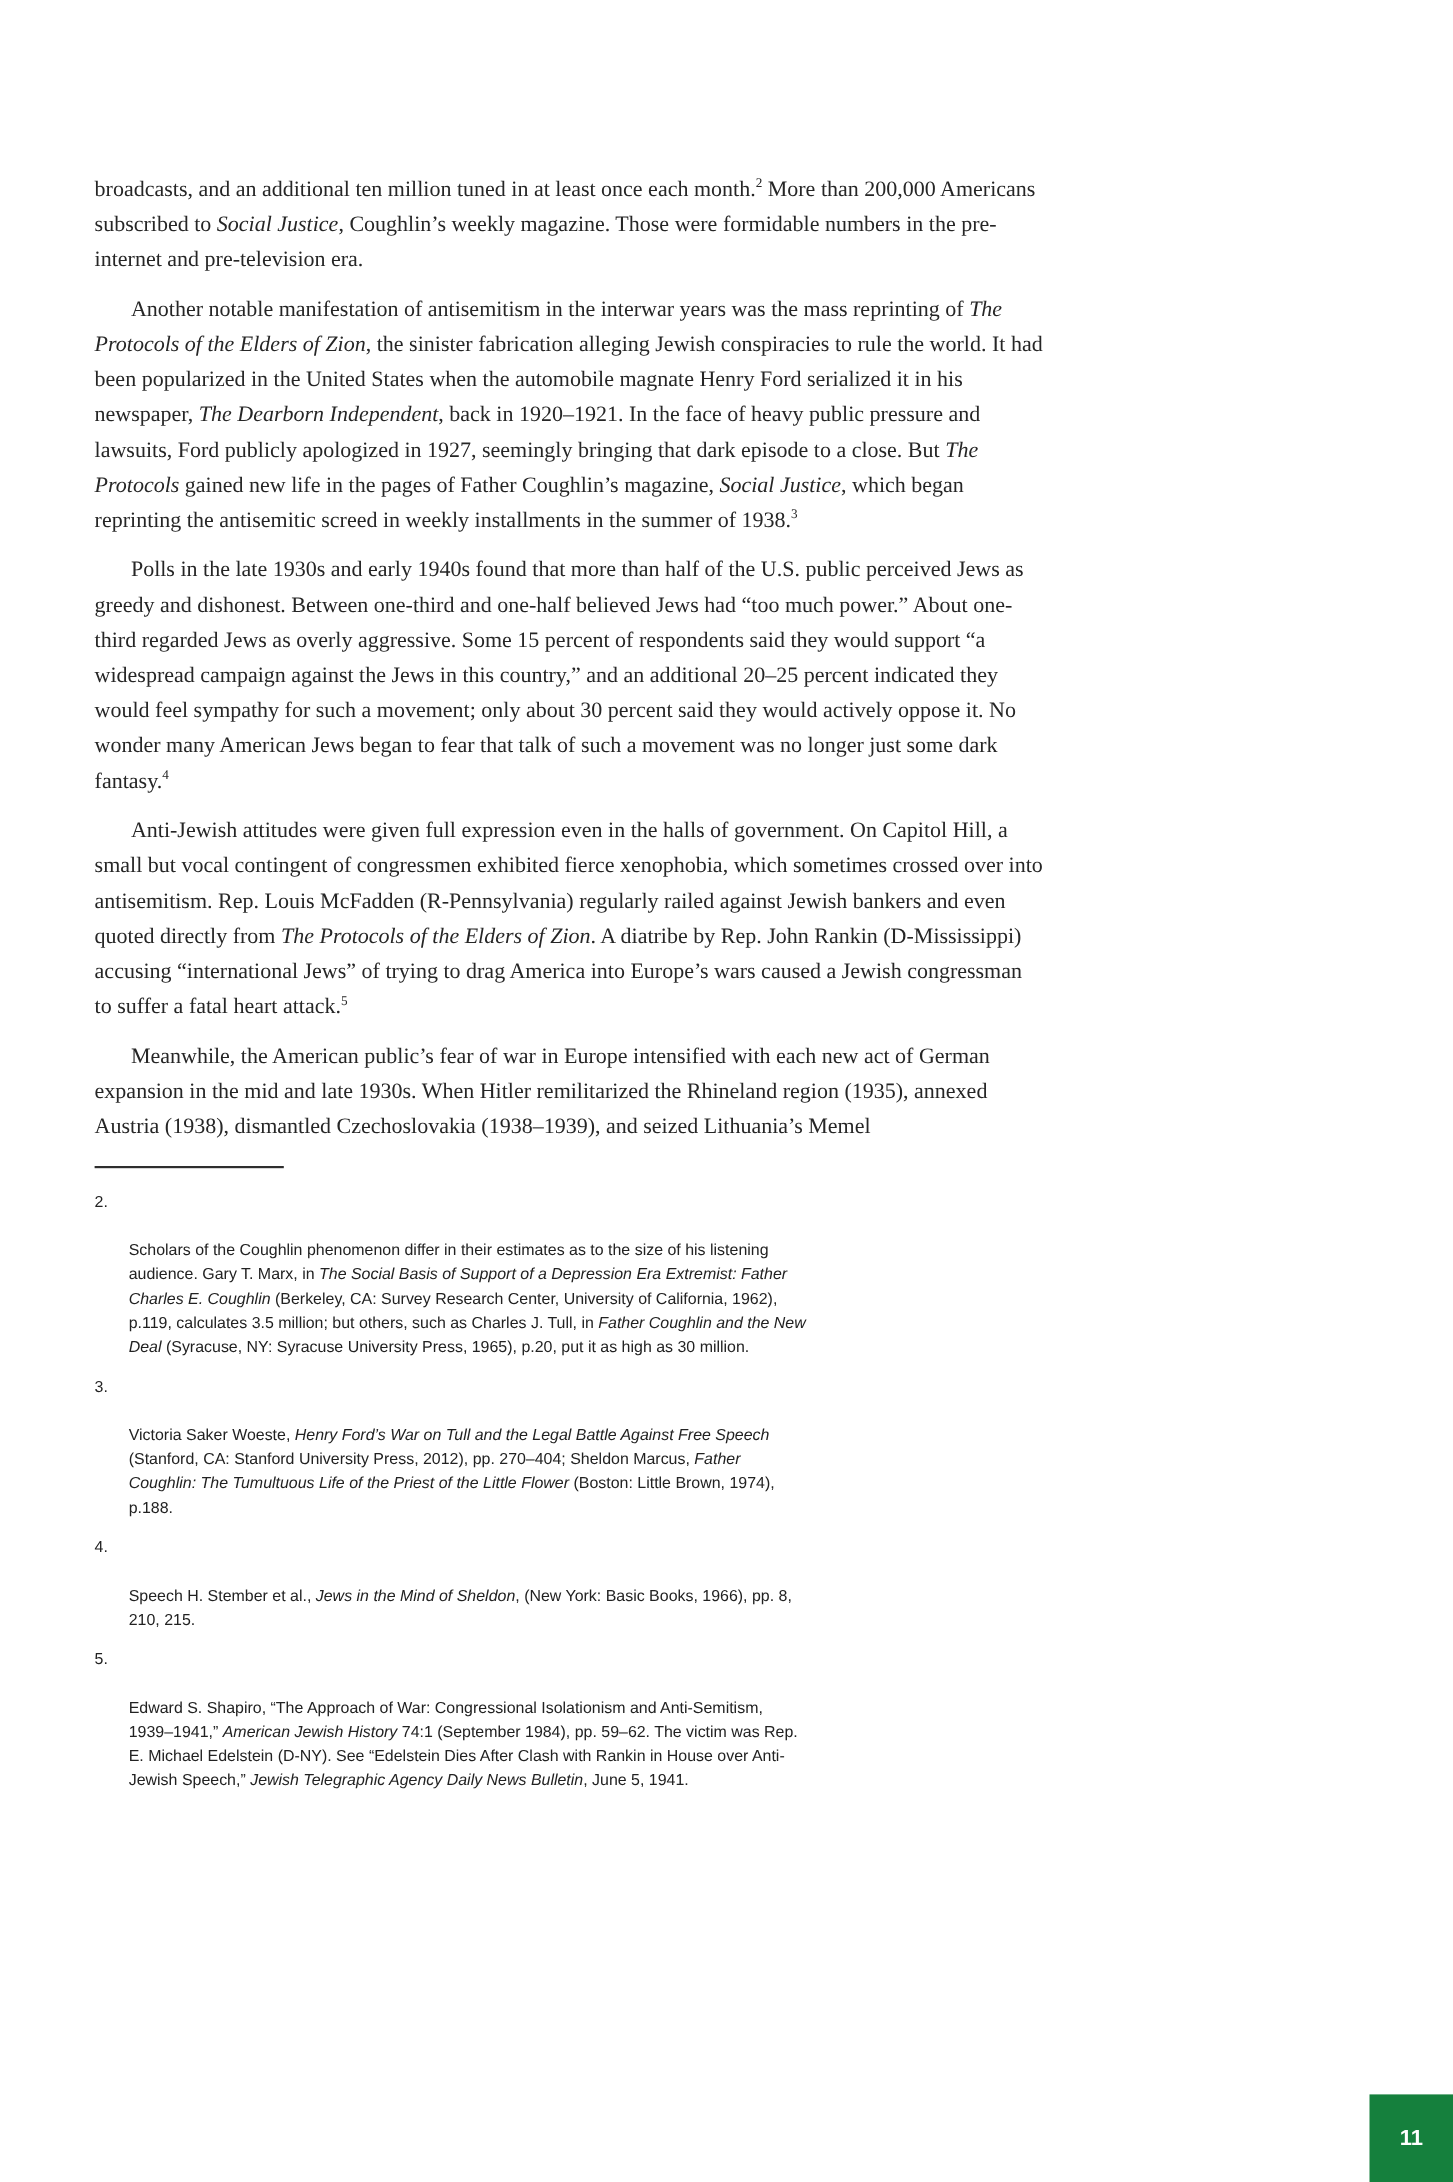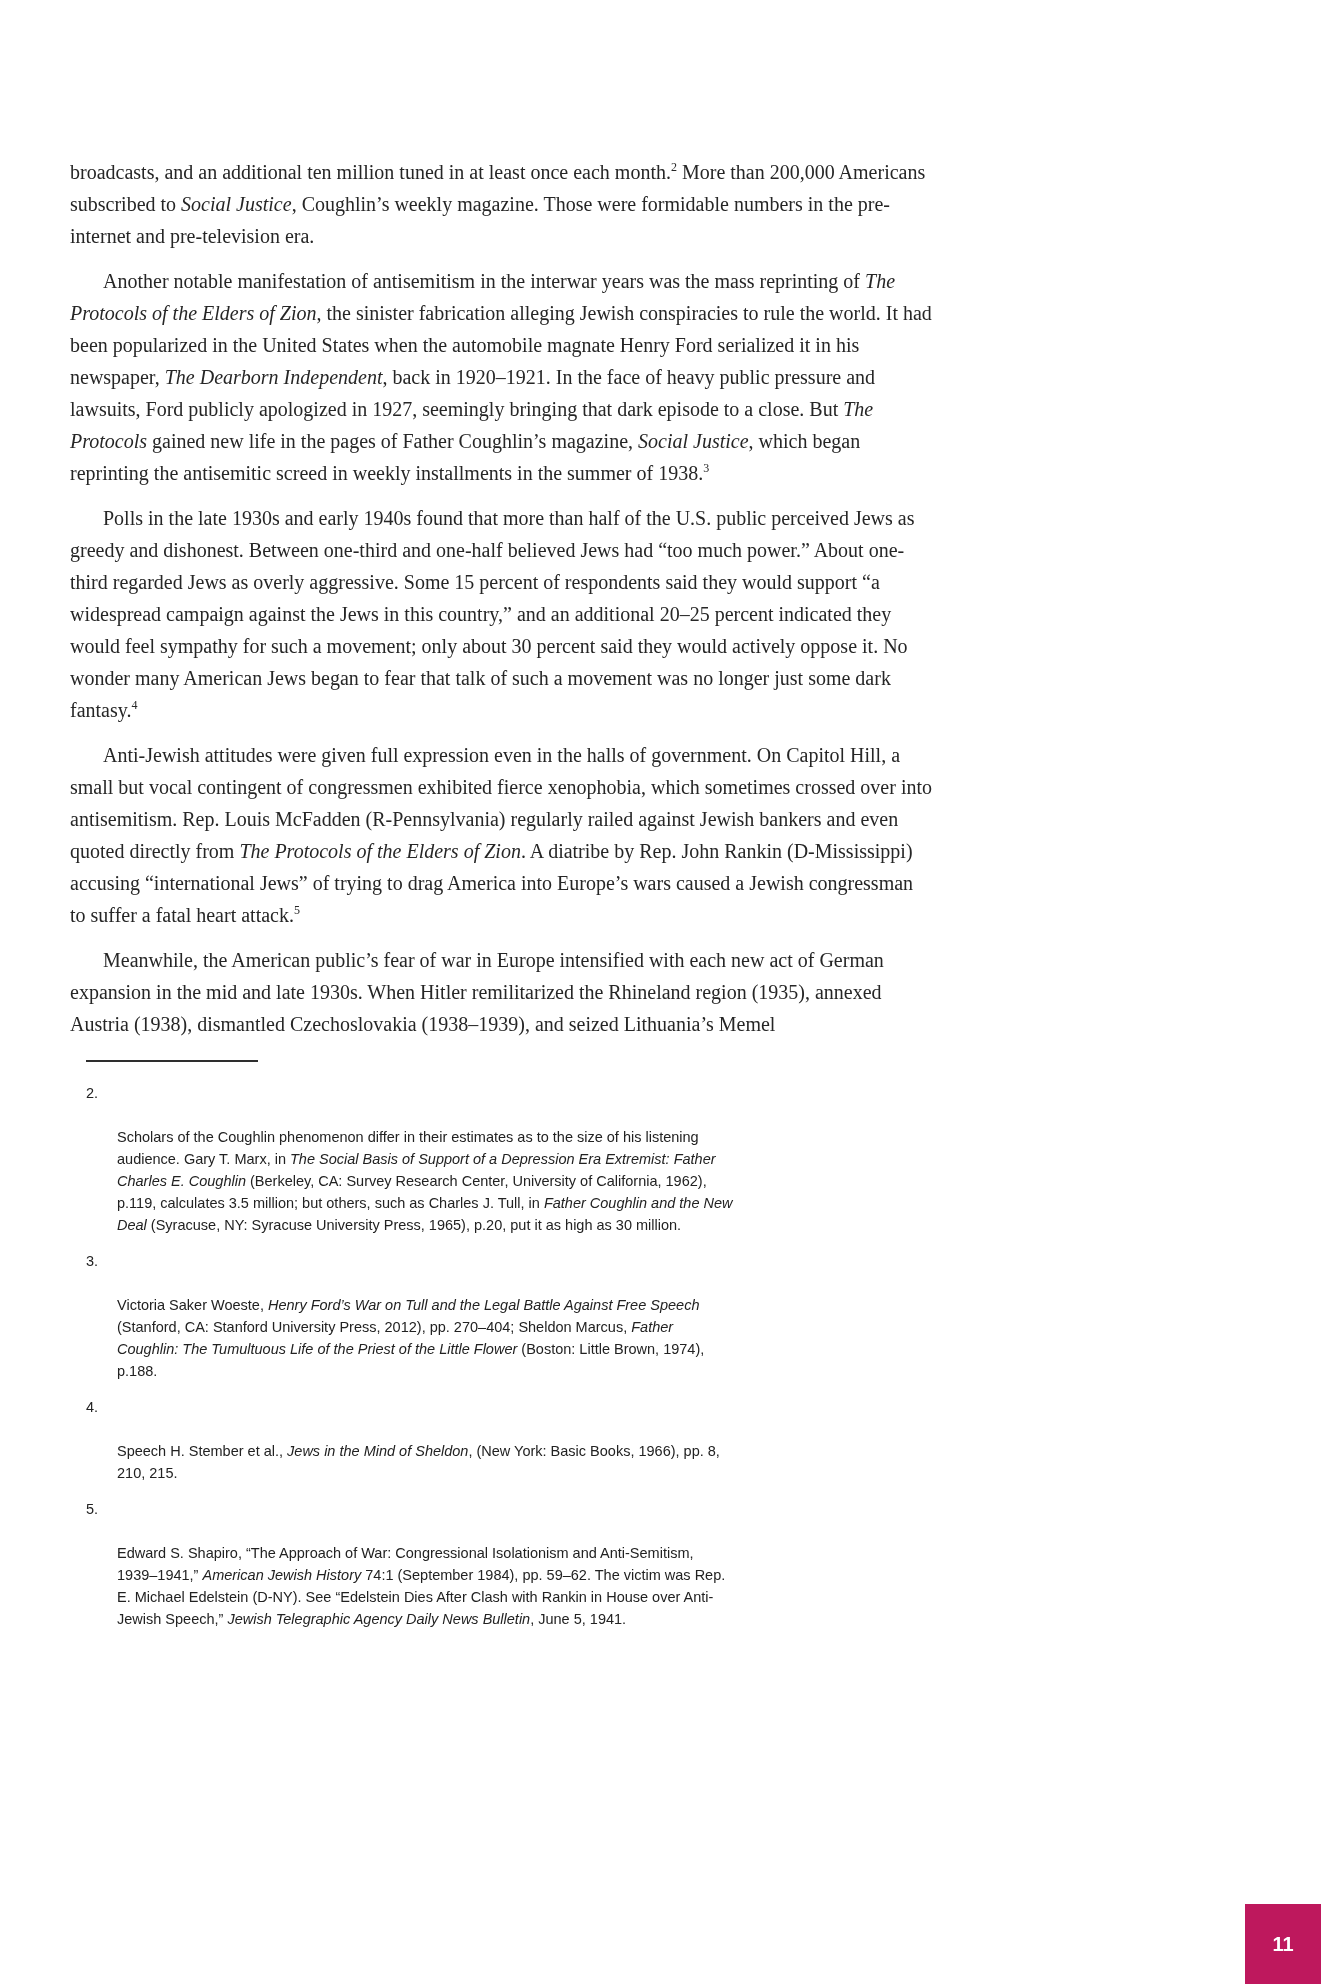--- a/index.html
+++ b/index.html
@@ -8,21 +8,21 @@
     position: relative;
     width: 1321px;
     height: 1984px;
     background: #ffffff;
     overflow: hidden;
     font-family: "Liberation Serif", serif;
     color: #262626;
   }
   .body-text {
     position: absolute;
-    left: 70px;
+    left: 86px;
     top: 156px;
     width: 862px;
   }
   .para {
     font-size: 20px;
     line-height: 32px;
     margin-bottom: 13px;
     color: #262626;
     text-align: left;
   }
@@ -54,21 +54,21 @@
   }
   .footnote { display: flex; margin-bottom: 14px; }
   .fn-num { flex: 0 0 31px; width: 31px; }
   .fn-body { flex: 1; margin-top: 44px; }
   .page-number-box {
     position: absolute;
     right: 0;
     bottom: 0;
     width: 76px;
     height: 80px;
-    background: #be185d;
+    background: #15803d;
     color: #ffffff;
     display: flex;
     align-items: center;
     justify-content: center;
     font-family: "Liberation Sans", sans-serif;
     font-weight: bold;
     font-size: 20px;
   }
 </style>
 </head>

